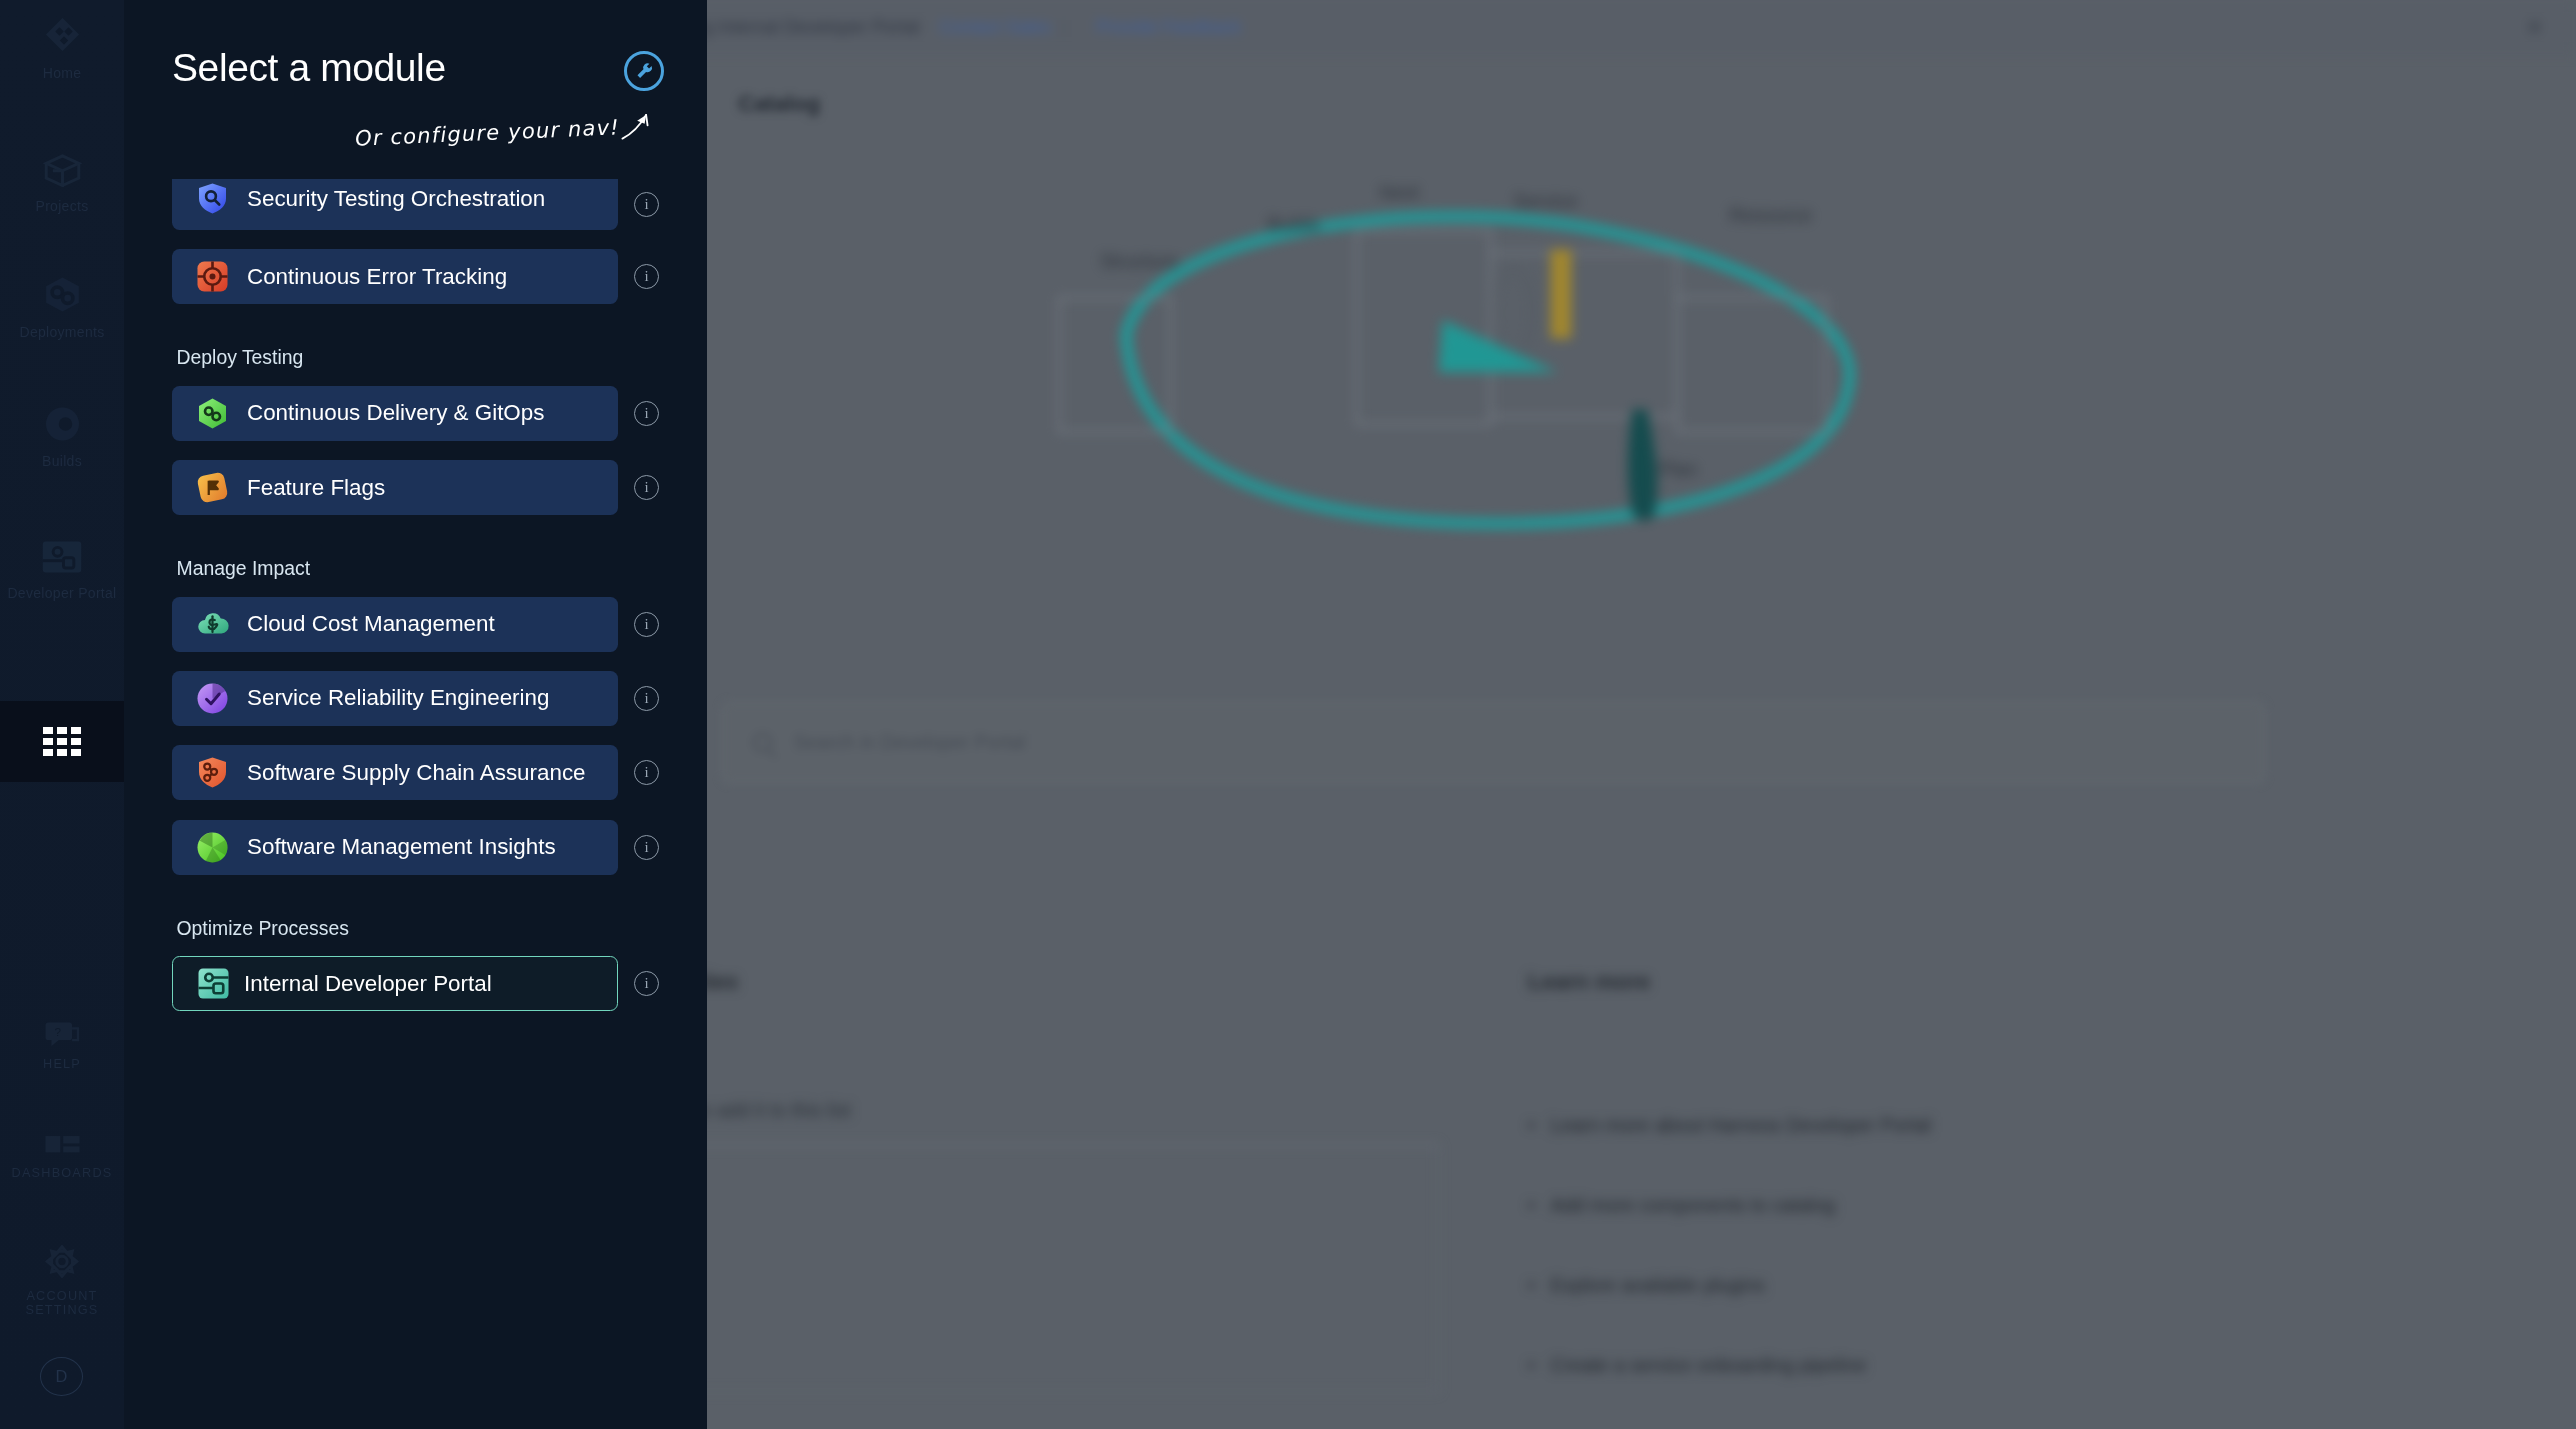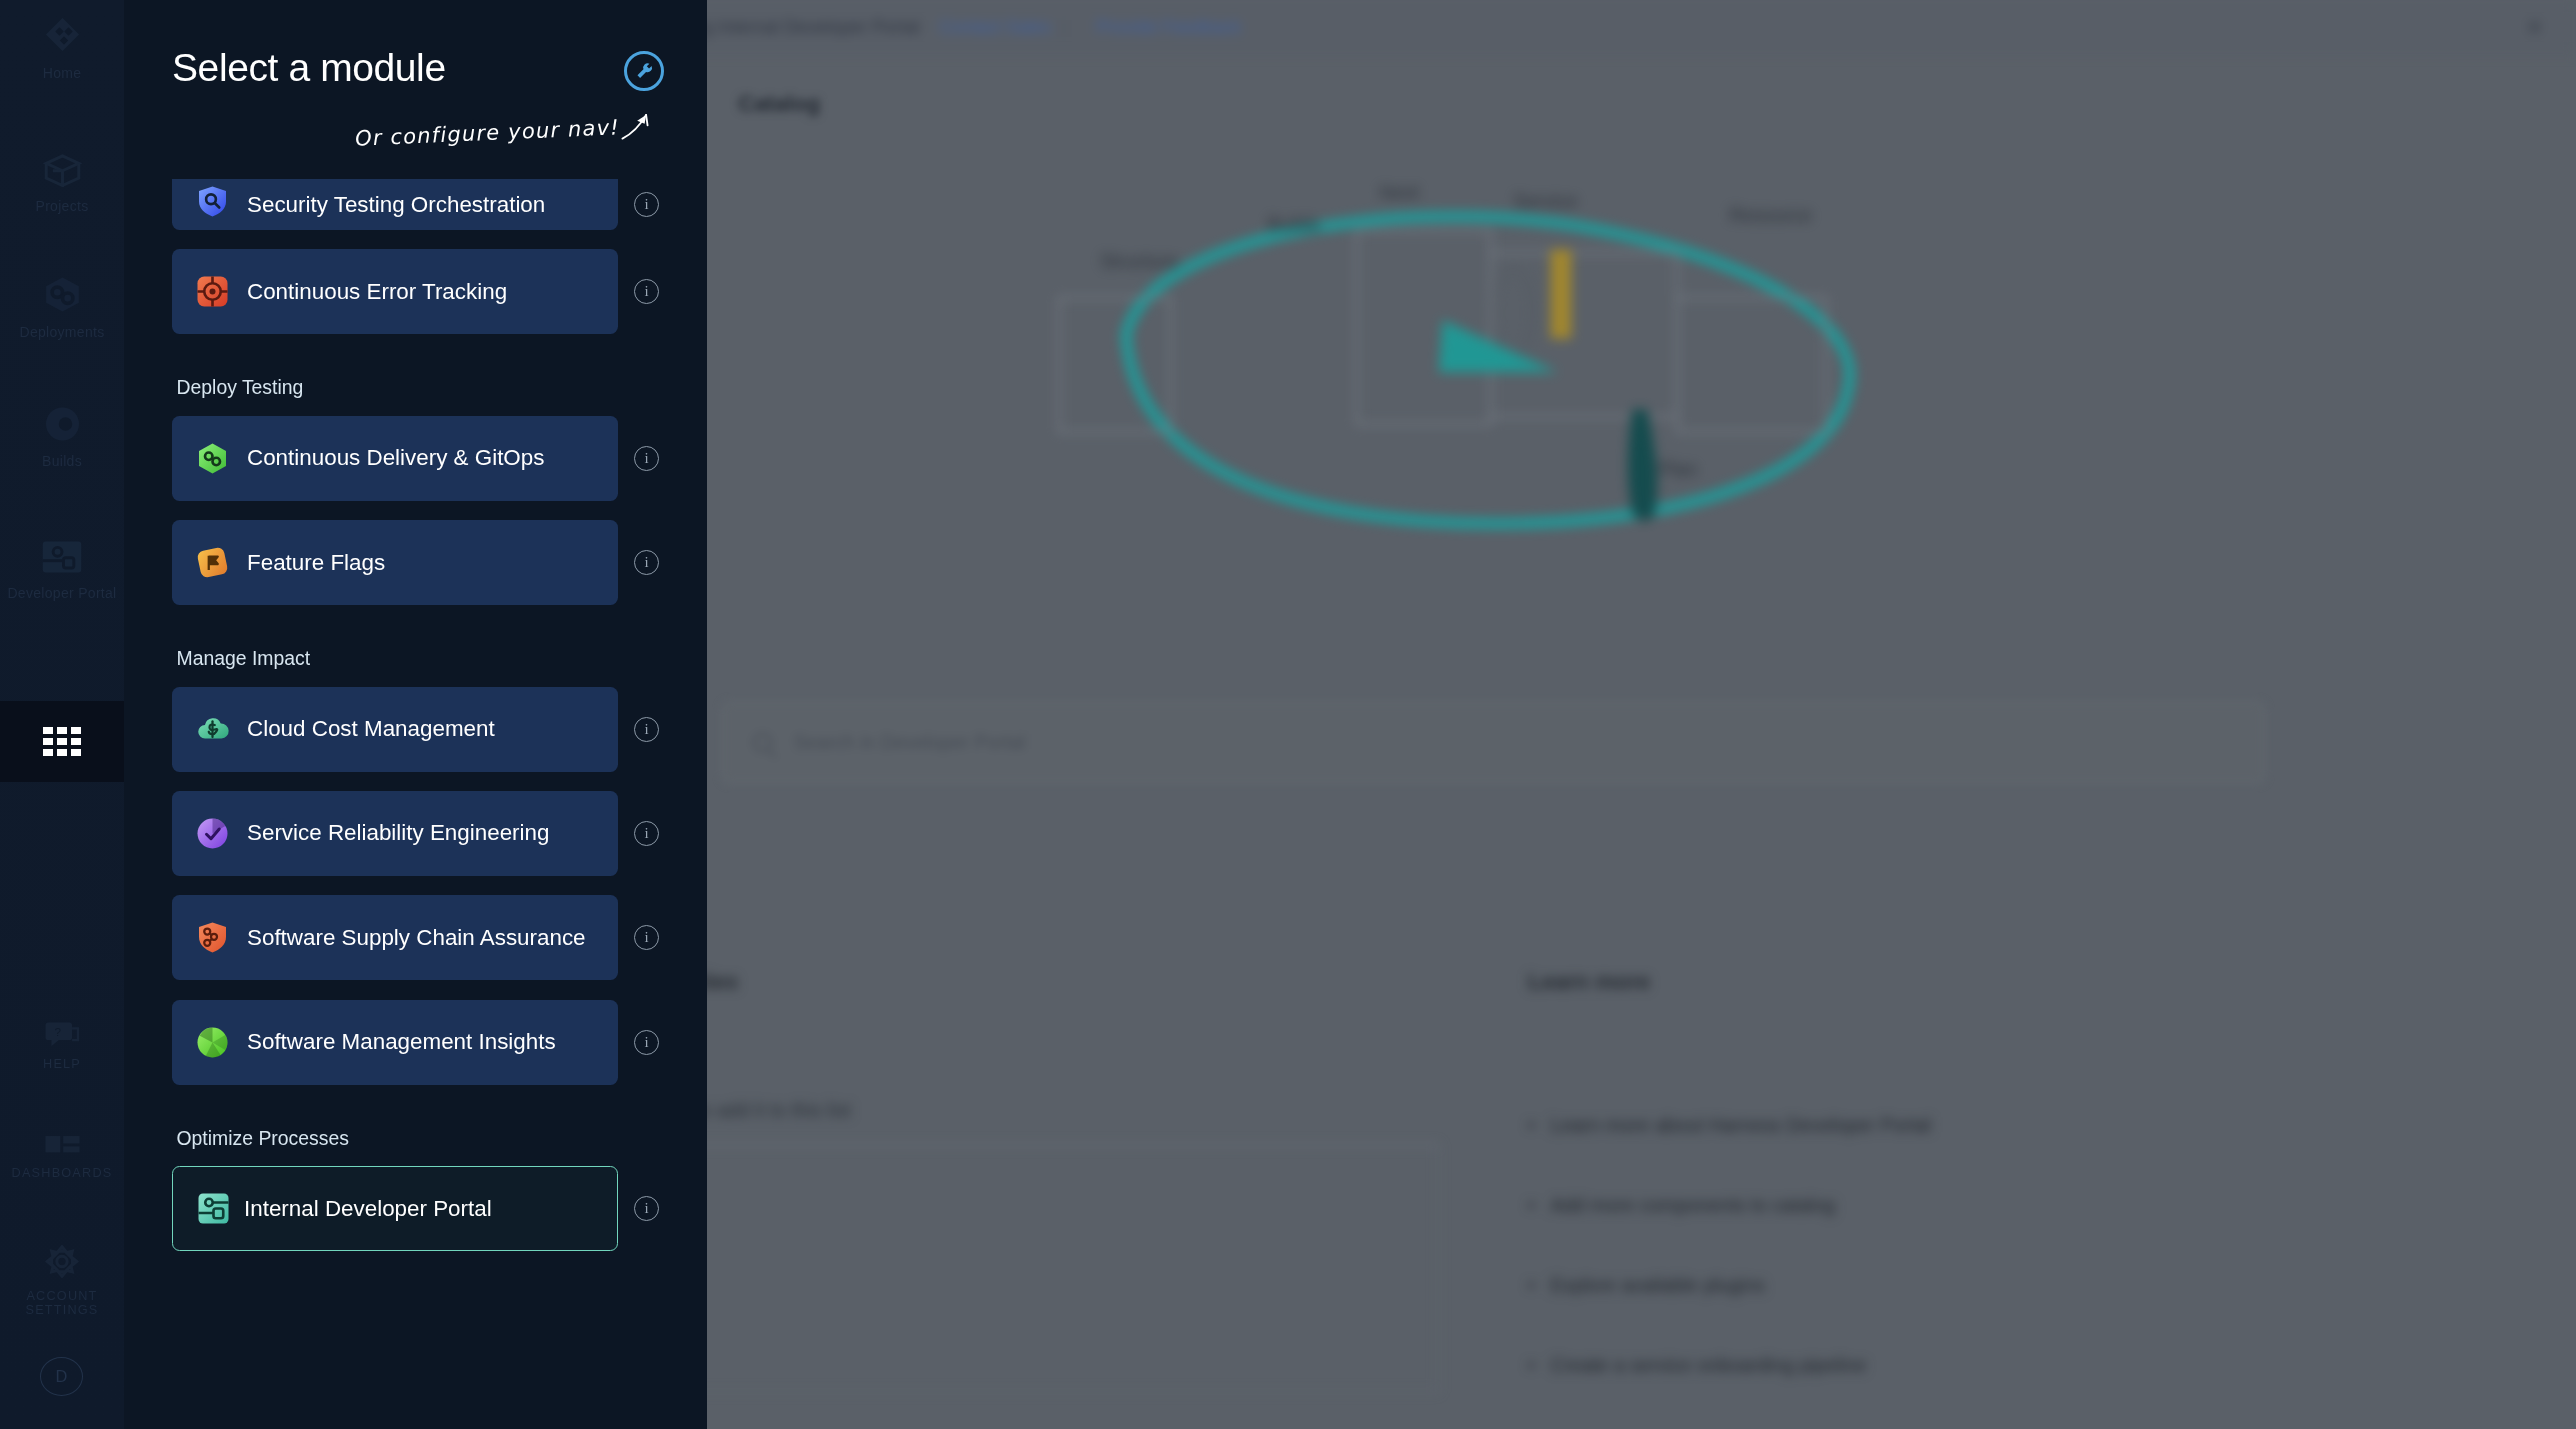--- a/index.html
+++ b/index.html
@@ -118,25 +118,25 @@
   }
   .nav-arrow { position: absolute; right: 7.5px; top: -12px; }
 
   .panel-scroll { padding: 0 48px 0 48px; margin-top: 24px; }
 
   .section-title {
     font-size: 19.4px; color: #d8e6f0; margin: 42px 0 16.4px 4.5px; font-weight: normal;
   }
   .mod-row { display: flex; align-items: center; gap: 16.4px; margin-bottom: 19.4px; }
   .mod-card {
-    flex: 1; height: 85px; border-radius: 7.5px;
+    flex: 1; height: 55px; border-radius: 7.5px;
     background: #1c3258;
     display: flex; align-items: center; gap: 18px; padding: 0 24px;
   }
-  .mod-card.clipped { border-radius: 0 0 7.5px 7.5px; height: 51px; align-items: flex-end; padding-bottom: 12px; }
+  .mod-card.clipped { border-radius: 0 0 7.5px 7.5px; height: 51px; padding-bottom: 12px; }
   .mod-card.selected {
     background: rgba(20,40,50,0.35);
     border: 1.5px solid #72d6bd;
     gap: 14px;
   }
   .mod-name { font-size: 22.4px; color: #ffffff; white-space: nowrap; }
   .mod-icon { width: 33px; height: 33px; flex: none; display: block; }
   .info-ico {
     width: 25px; height: 25px; border-radius: 50%;
     border: 1.5px solid #8d9aa8;

